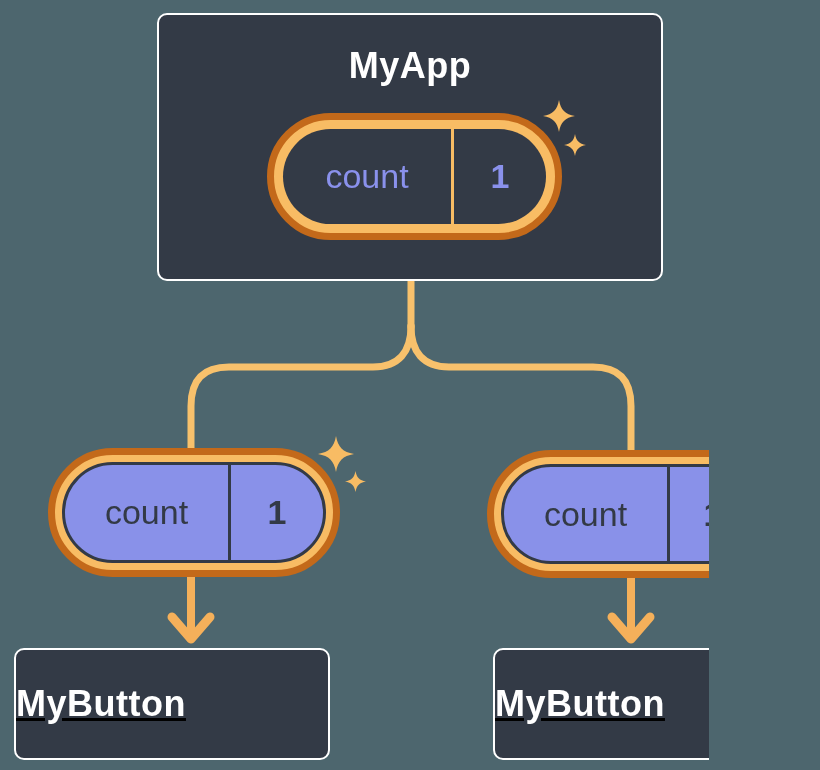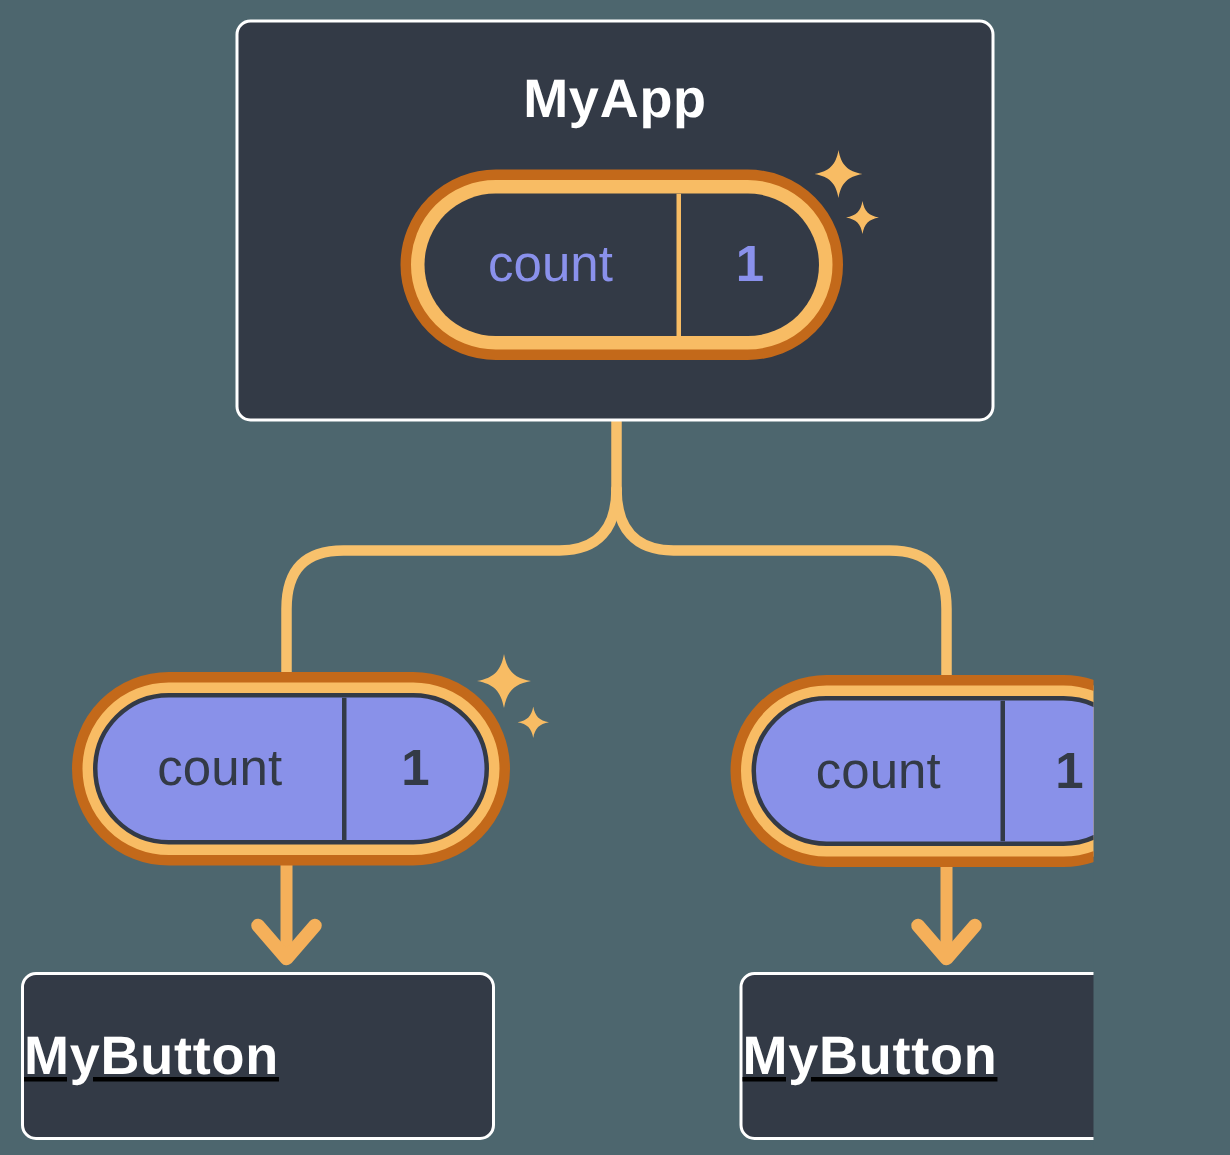--- a/index.html
+++ b/index.html
@@ -6,21 +6,20 @@
   body {
     font-family: "Liberation Sans", sans-serif;
     background: var(--background, #4D666E);
   }
   .stage {
     position: relative;
     width: 709px;
     height: 770px;
     background: var(--background, #4D666E);
     overflow: hidden;
-    padding-left: 20px;
   }
   .connectors {
     position: absolute;
     left: 0; top: 0;
     z-index: 0;
   }
   .branch {
     fill: none;
     stroke: var(--connector, #F8C16C);
     stroke-width: 7;

